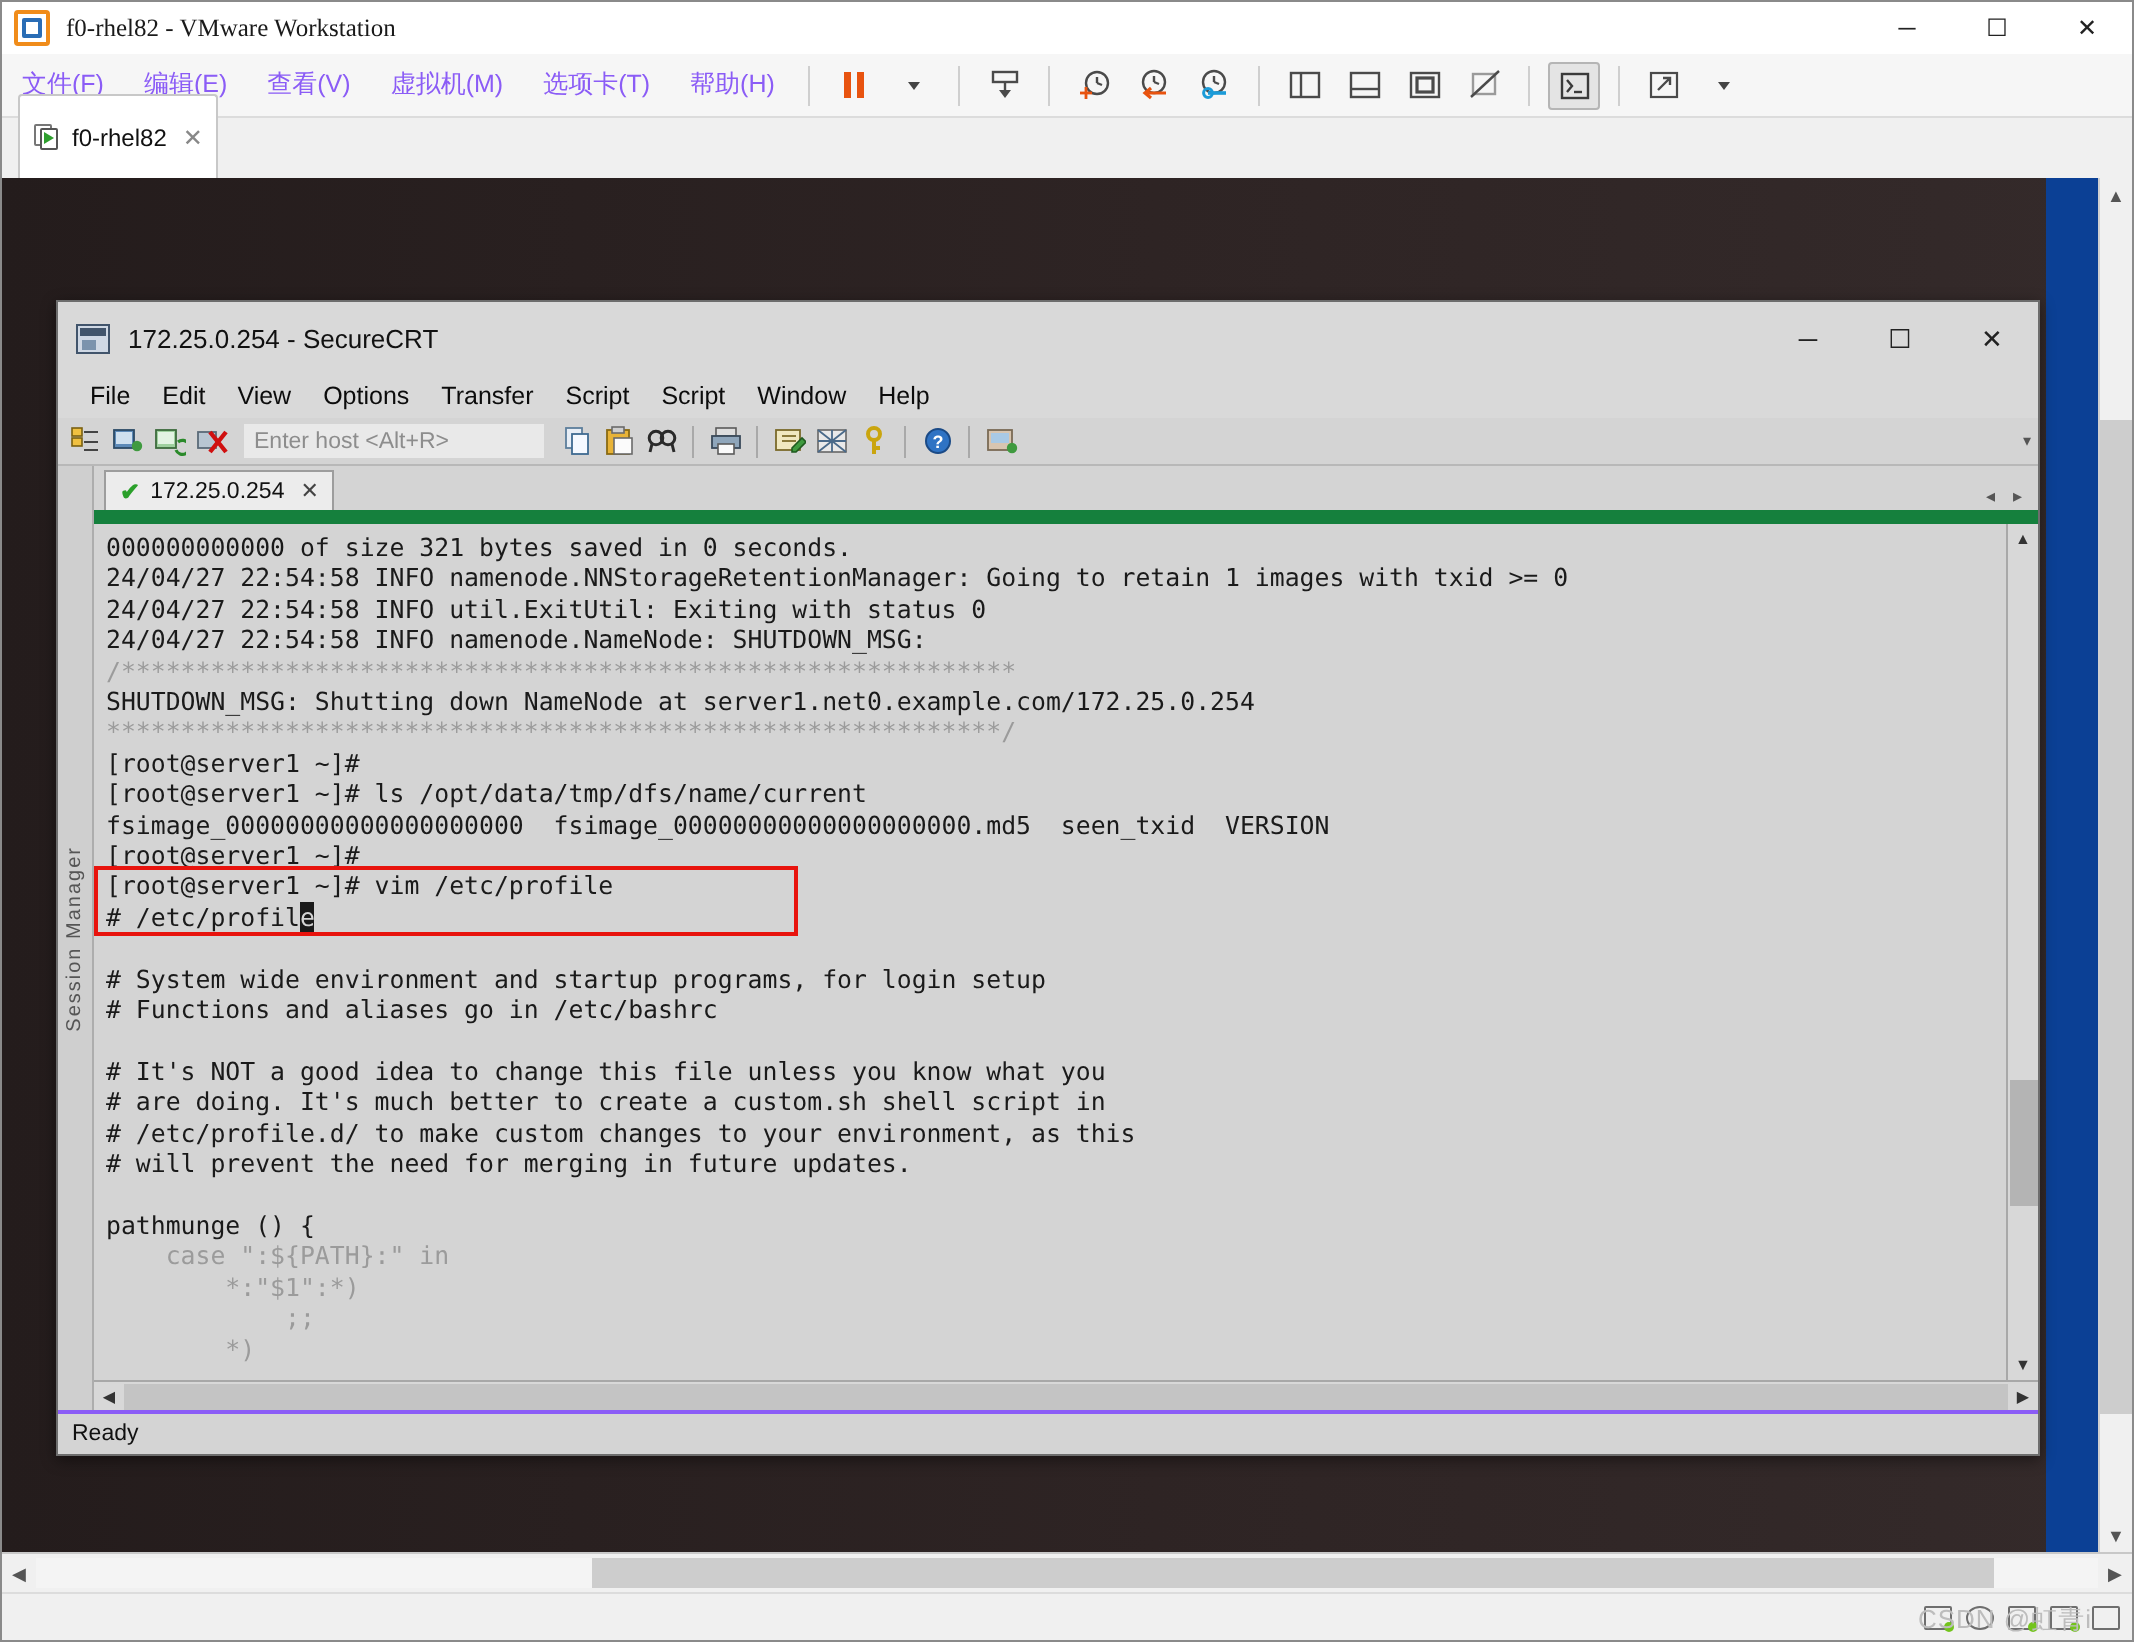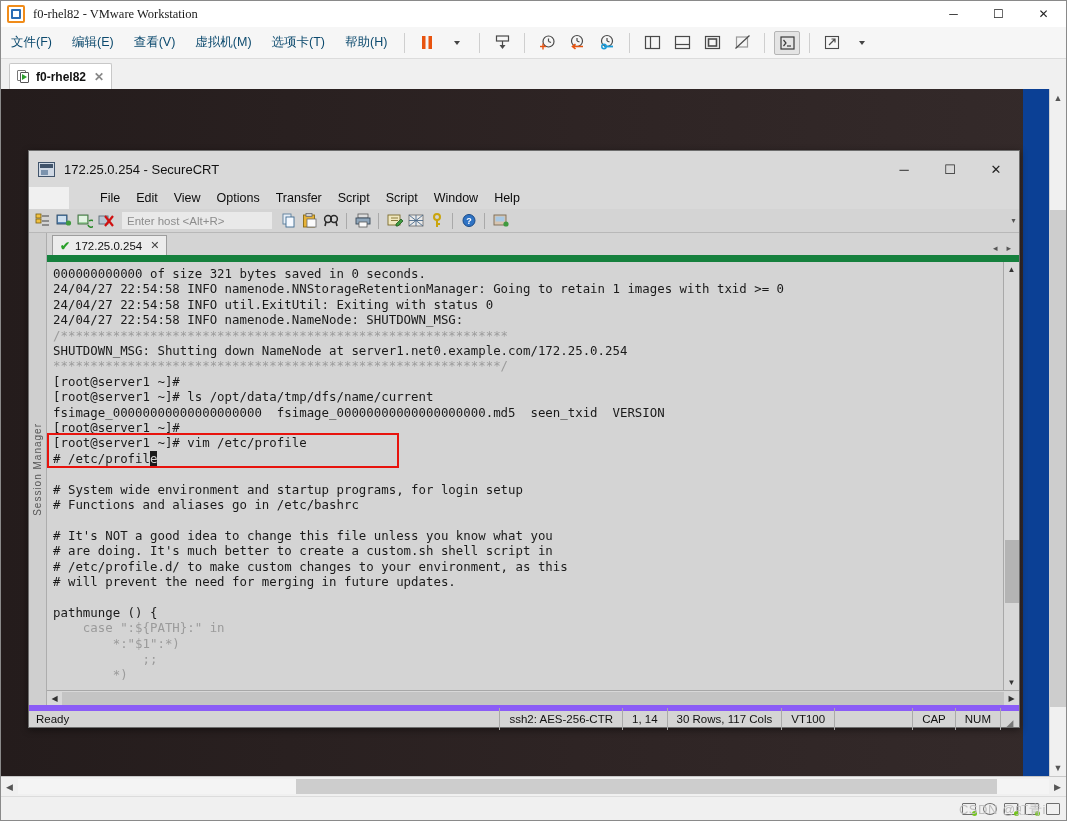--- a/index.html
+++ b/index.html
@@ -19,35 +19,35 @@
   .vm-title-icon .i { position:absolute; left:4px; top:4px; width:10px; height:10px;
      border:2px solid #2a6db5; border-radius:1px; background:#fff;}
   .vm-title-text { font-size:12.5px; color:#1a1a1a;font-family:Liberation Serif, serif; }
   .vm-winbtns { margin-left:auto; display:flex; height:26px; }
   .vm-winbtn { width:45px; height:26px; display:flex; align-items:center;
      justify-content:center; font-size:12px; color:#222; }
 
   
   .vm-menubar { height:32px; flex:0 0 32px; background:#f6f6f6; display:flex;
      align-items:center; border-bottom:1px solid #dcdcdc; }
-  .vm-menu-item { font-size:12.5px; color:#0c4a6e; padding:4px 9px; margin:0 1px;
+  .vm-menu-item { font-size:12.5px; color:#8b5cf6; padding:4px 9px; margin:0 1px;
      white-space:nowrap; }
   .vm-tb-sep { width:1px; height:20px; background:#cfcfcf; margin:0 7px; }
   .vm-tb-btn { width:26px; height:24px; display:flex; align-items:center;
      justify-content:center; margin:0 2px; border-radius:2px; }
   .vm-tb-btn.active { background:#e4e4e4; border:1px solid #b5b5b5; }
   .caret { width:0;height:0;border-left:3.5px solid transparent;
      border-right:3.5px solid transparent;border-top:4px solid #444; }
 
   
   .vm-tabstrip { height:30px; flex:0 0 30px; background:#f0f0f0; display:flex;
      align-items:flex-end; padding-left:8px; }
-  .vm-tab { height:26px; background:#ffffff; border:1px solid #c8c8c8;
+  .vm-tab { height:42px; background:#ffffff; border:1px solid #c8c8c8;
      border-bottom:none; display:flex; align-items:center; padding:0 7px;
-     font-size:12px; color:#111; gap:6px; border-radius:2px 2px 0 0;font-weight:bold; }
+     font-size:12px; color:#111; gap:6px; border-radius:2px 2px 0 0; }
   .vm-tab .ticon { width:13px; height:13px; position:relative; flex:0 0 13px;}
   .vm-tab .ticon .b1 { position:absolute; left:0; top:0; width:9px;height:11px;
      border:1.3px solid #777; border-radius:1px;}
   .vm-tab .ticon .b2 { position:absolute; left:3px; top:2px; width:9px;height:11px;
      border:1.3px solid #555; border-radius:1px; background:#fff;}
   .vm-tab .ticon .pl { position:absolute; left:5px; top:4px; width:0;height:0;
      border-left:5px solid #2e9e2e; border-top:3.5px solid transparent;
      border-bottom:3.5px solid transparent;}
   .vm-tab .tclose { color:#888; font-size:12px; margin-left:2px; }
 
@@ -109,21 +109,21 @@
   .sc-title-icon::before{content:"";position:absolute;left:1px;top:1px;right:1px;height:4px;
      background:#41546b;}
   .sc-title-icon::after{content:"";position:absolute;left:2px;top:7px;width:7px;height:5px;
      background:#7b93ad;}
   .sc-title-text { font-size:13px; color:#111; }
   .sc-winbtns { margin-left:auto; display:flex; }
   .sc-winbtn { width:46px; height:36px; display:flex;align-items:center;
      justify-content:center; font-size:13px; color:#222;}
 
   .sc-menubar { height:22px; flex:0 0 22px; background:#d9d9d9; display:flex;
-     align-items:center; padding-left:23px;margin-left:40px;}
+     align-items:center; padding-left:8px;}
   .sc-menu-item { font-size:12.5px; color:#0c0c0c; padding:2px 8px; }
 
   .sc-toolbar { height:24px; flex:0 0 24px; background:#d4d4d4; display:flex;
      align-items:center; padding-left:4px; gap:2px;
      border-bottom:1px solid #b8b8b8; }
   .sc-tb-icon { width:19px;height:18px; display:flex;align-items:center;
      justify-content:center; position:relative; }
   .sc-host-input { width:150px; height:17px; background:#e9e9e9; border:none;
      font-size:11.5px; color:#8d8d8d; display:flex; align-items:center;
      padding-left:5px; margin:0 5px; }
@@ -179,21 +179,21 @@
      border-top:1px solid #b0b0b0; }
   .sc-proto-sel { height:19px; background:#e4e4e4; border:1px solid #a2a2a2;
      display:flex; align-items:center; font-size:11.5px; color:#111;
      padding:0 3px 0 7px; gap:8px; }
   .sc-proto-sel .ar { width:13px; height:17px; background:#d2d2d2;
      border-left:1px solid #b0b0b0; display:flex;align-items:center;
      justify-content:center; font-size:7px; color:#333; }
 
   .sc-statusbar { height:22px; flex:0 0 22px; background:#d4d4d4; display:flex;
      align-items:center; font-size:11.5px; color:#111;
-     border-top:6px solid #8b5cf6; }
+     border-top:2px solid #8b5cf6; }
   .sc-st-left { padding-left:7px; }
   .sc-st-cells { margin-left:auto; display:flex; height:22px; }
   .sc-st-cell { border-left:1px solid #a9a9a9; padding:0 9px; display:flex;
      align-items:center; white-space:nowrap; }
   .sc-st-grip { width:14px; display:flex;align-items:flex-end;justify-content:center;
      padding-bottom:2px; color:#777; font-size:9px;}
 </style>
 </head>
 <body>
 
@@ -533,24 +533,14 @@
         <div class="a">◀</div>
         <div class="tr"></div>
         <div class="a">▶</div>
       </div>
 
     </div>
   </div>
 
   <div class="sc-statusbar">
     <span class="sc-st-left">Ready</span>
-    <span class="sc-st-cells">
-      <span class="sc-st-cell">ssh2: AES-256-CTR</span>
-      <span class="sc-st-cell">1, 14</span>
-      <span class="sc-st-cell">30 Rows, 117 Cols</span>
-      <span class="sc-st-cell">VT100</span>
-      <span class="sc-st-cell" style="width:78px;"></span>
-      <span class="sc-st-cell">CAP</span>
-      <span class="sc-st-cell">NUM</span>
-      <span class="sc-st-cell sc-st-grip">◢</span>
-    </span>
   </div>
 </div>
 
 </body></html>

